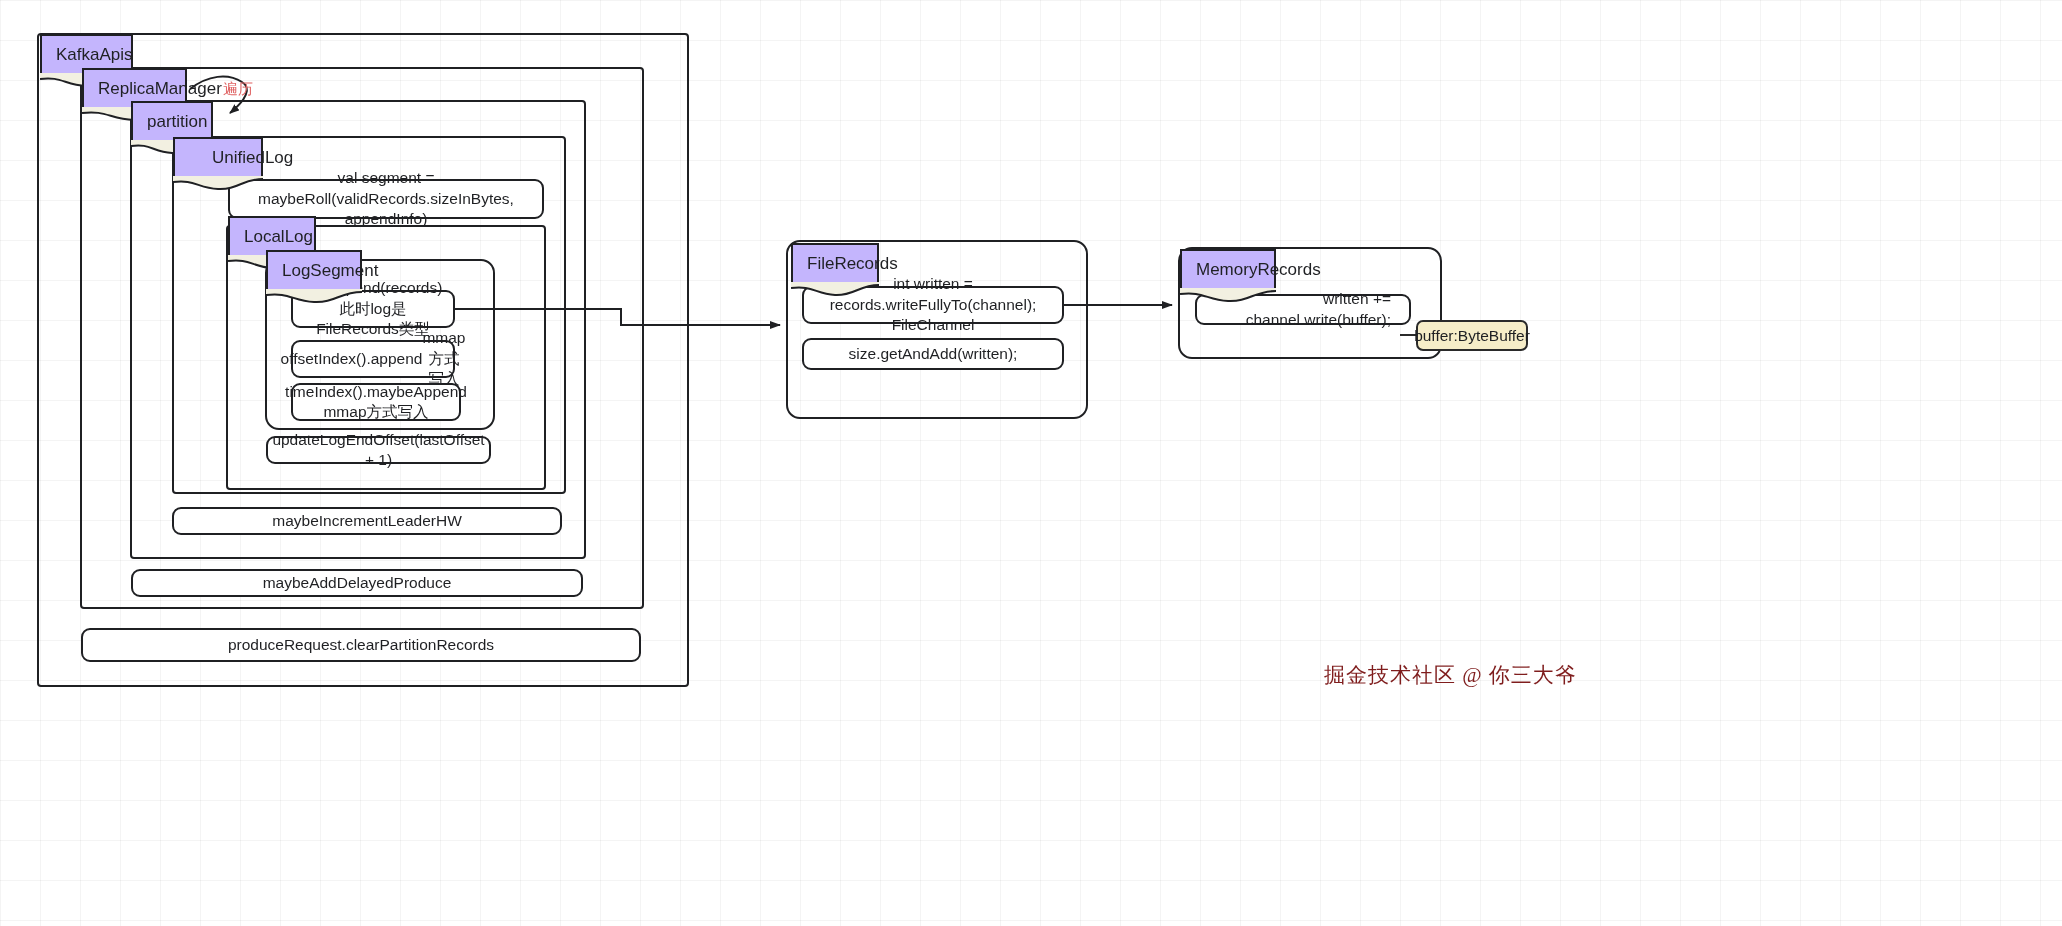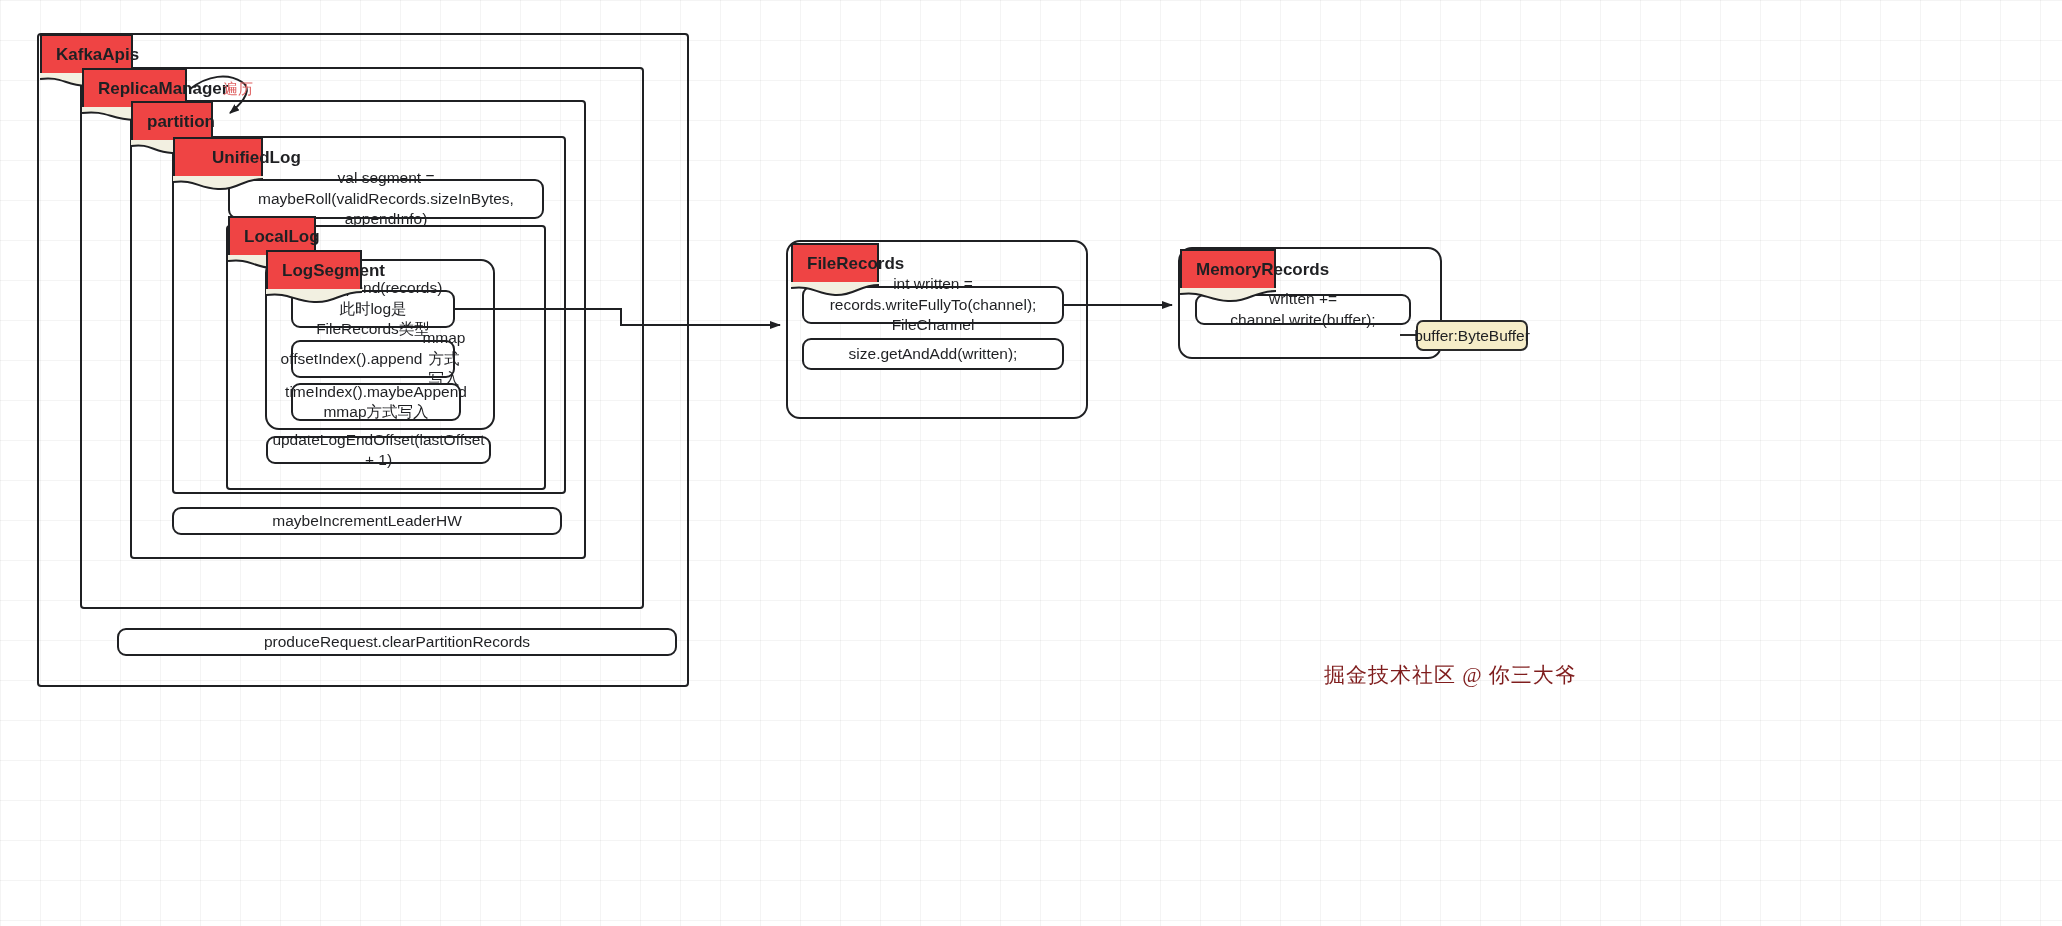--- a/index.html
+++ b/index.html
@@ -25,31 +25,30 @@
     position:absolute;
     border:2px solid #1f2023;
     border-radius:4px;
     background:transparent;
   }
   .frame.round{border-radius:14px;}
 
   
   .tab{
     position:absolute;
-    background:#ef4444;
+    background:#c4b5fd;
     border:2px solid #1f2023;
     border-bottom:none;
     color:#1f2023;
     font-size:17px;
     line-height:1;
     padding:10px 14px 12px 14px;
     box-sizing:border-box;
     white-space:nowrap;
     z-index:6;
-    font-weight:bold;
   }
   .tab .wave{
     position:absolute;
     left:-2px;
     bottom:-13px;
     width:calc(100% + 4px);
     height:15px;
     display:block;
   }
 
@@ -192,22 +191,25 @@
   </div>
 
   <div class="mbox" style="left:266px;top:436px;width:225px;height:28px;">
     <span>updateLogEndOffset(lastOffset + 1)</span>
   </div>
 
   <div class="mbox" style="left:172px;top:507px;width:390px;height:28px;">
     <span>maybeIncrementLeaderHW</span>
   </div>
 
-
-  <div class="mbox" style="left:81px;top:628px;width:560px;height:28px;margin-left:36px;">
+  <div class="mbox" style="left:131px;top:569px;width:452px;height:28px;">
+    <span>maybeAddDelayedProduce</span>
+  </div>
+
+  <div class="mbox" style="left:81px;top:628px;width:560px;height:34px;">
     <span>produceRequest.clearPartitionRecords</span>
   </div>
 
   <div class="frame round" style="left:786px;top:240px;width:298px;height:175px;"></div>
   <div class="tab" style="left:791px;top:243px;width:88px;">
     <span>FileRecords</span>
     <svg class="wave" viewBox="0 0 92 15" preserveAspectRatio="none">
       <path d="M0,0 L92,0 L92,3 C71,3 66,14 46,13 C26,12 22,3 0,6 Z" fill="#f2f0e1" stroke="none"></path>
       <path d="M92,3 C71,3 66,14 46,13 C26,12 22,3 0,6" fill="none" stroke="#1f2023" stroke-width="2"></path>
     </svg>
@@ -224,21 +226,21 @@
 
   <div class="frame round" style="left:1178px;top:247px;width:260px;height:108px;"></div>
   <div class="tab" style="left:1180px;top:249px;width:96px;">
     <span>MemoryRecords</span>
     <svg class="wave" viewBox="0 0 100 15" preserveAspectRatio="none">
       <path d="M0,0 L100,0 L100,3 C77,3 72,14 50,13 C28,12 24,3 0,6 Z" fill="#f2f0e1" stroke="none"></path>
       <path d="M100,3 C77,3 72,14 50,13 C28,12 24,3 0,6" fill="none" stroke="#1f2023" stroke-width="2"></path>
     </svg>
   </div>
 
-  <div class="mbox" style="left:1195px;top:294px;width:216px;height:31px;">
+  <div class="mbox" style="left:1195px;top:294px;width:216px;height:31px;text-align:right;">
     <span>written += channel.write(buffer);</span>
   </div>
 
   <div class="note" style="left:1416px;top:320px;width:112px;height:31px;">
     <span>buffer:ByteBuffer</span>
   </div>
 
   <div class="anno" style="left:223px;top:80px;">
     <span>遍历</span>
   </div>

